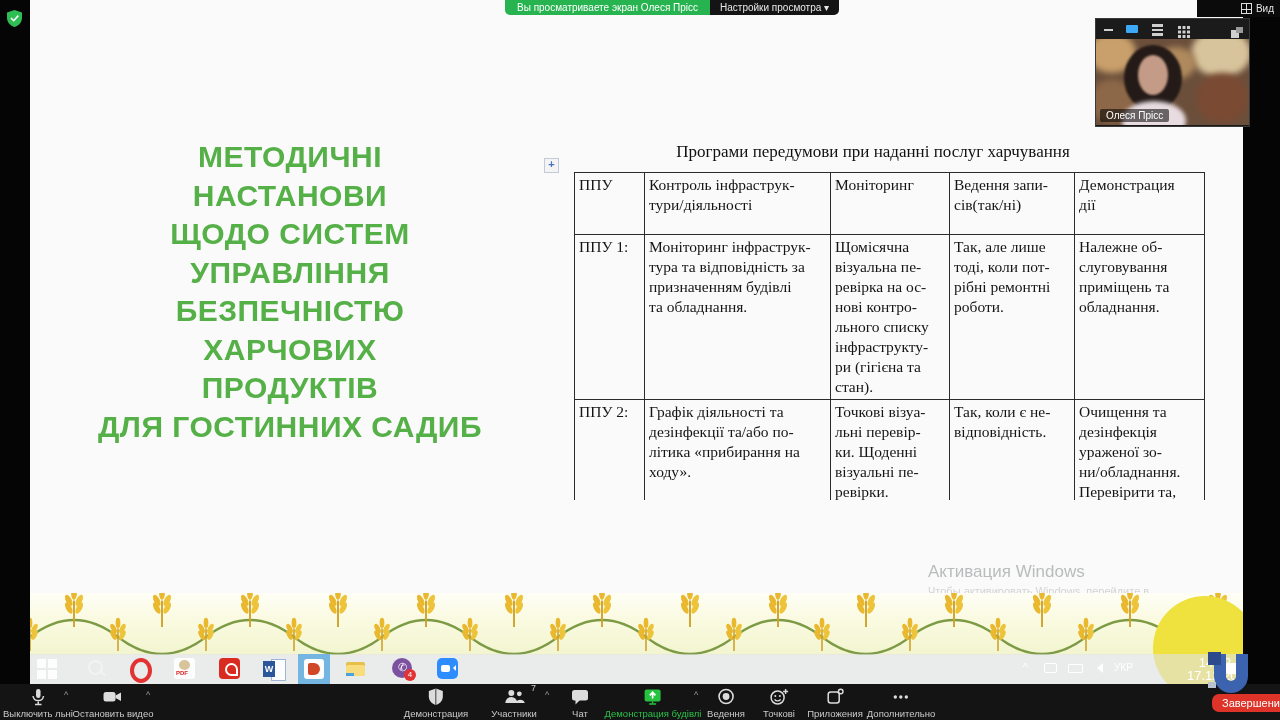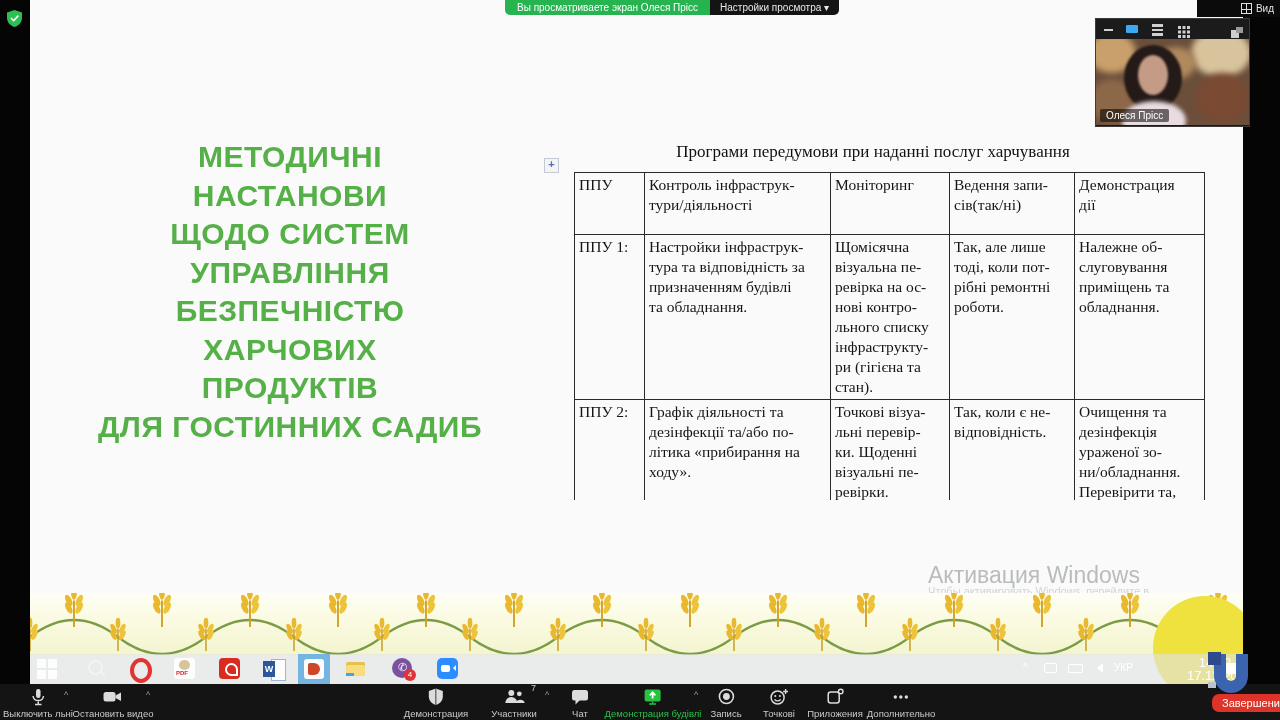--- a/index.html
+++ b/index.html
@@ -14,21 +14,21 @@
   
   #tbl-title{left:528px;top:142px;width:630px;text-align:center;font-family:"Liberation Serif",serif;
              font-size:17px;color:#111;}
   #tbl-handle{left:514px;top:158px;width:13px;height:13px;background:#f4f4f4;border:1px solid #c3c9d6;
               color:#4a72c4;font-size:11px;line-height:11px;text-align:center;font-weight:bold;}
   #tbl-wrap{left:528px;top:172px;width:631px;height:328px;overflow:hidden;margin-left:16px;}
   table.doc{border-collapse:collapse;table-layout:fixed;width:630px;
             font-family:"Liberation Serif",serif;font-size:15.5px;color:#151515;}
   table.doc td{border:1px solid #2b2b2b;vertical-align:top;padding:2px 4px;line-height:20px;white-space:pre-line;}
   
-  #wm1{left:898px;top:562px;font-size:23px;color:rgba(150,155,155,.65);text-align:right;}
+  #wm1{left:898px;top:562px;font-size:17px;color:rgba(150,155,155,.65);text-align:right;}
   #wm2{left:898px;top:584px;width:270px;font-size:11px;line-height:14px;color:rgba(170,175,170,.5);white-space:pre-line;}
   
   #band{left:0;top:593px;width:1213px;height:62px;background:linear-gradient(180deg,#fefef6 0%,#fafae0 45%,#f2f5cf 100%);}
   #sun{left:1123px;top:596px;width:104px;height:104px;border-radius:50%;background:#efe13e;}
   
   #taskbar{left:0;top:654px;width:1213px;height:30px;background:rgba(224,226,226,.62);}
   .tico{position:absolute;top:3px;width:24px;height:24px;}
   .tray{position:absolute;top:8px;color:#fff;font-size:10px;}
   #clock{position:absolute;top:2px;left:1118px;width:56px;text-align:center;color:#fff;
          font-size:13px;line-height:13px;margin-left:39px;}
@@ -94,21 +94,21 @@
           <td>Контроль інфраструк-
 тури/діяльності</td>
           <td>Моніторинг</td>
           <td>Ведення запи-
 сів(так/ні)</td>
           <td>Демонстрация
 дії</td>
         </tr>
         <tr style="height:163px">
           <td>ППУ 1:</td>
-          <td>Настройки інфраструк-
+          <td>Моніторинг інфраструк-
 тура та відповідність за
 призначенням будівлі
 та обладнання.</td>
           <td>Щомісячна
 візуальна пе-
 ревірка на ос-
 нові контро-
 льного списку
 інфраструкту-
 ри (гігієна та
@@ -368,21 +368,21 @@
           <line x1="6.5" y1="17" x2="13.5" y2="17" stroke="#27c340" stroke-width="1.5"></line>
         </svg>
       <span>Демонстрация будівлі</span>
     </div>
     <span class="chev" style="left:694px">^</span>
     <div class="zitem" style="left:726px">
       <svg width="20" height="20">
           <circle cx="10" cy="9.5" r="7" stroke="#dcdcdc" stroke-width="1.6" fill="none"></circle>
           <circle cx="10" cy="9.5" r="3.4" fill="#dcdcdc"></circle>
         </svg>
-      <span>Запись</span>
+      <span>Ведення</span>
     </div>
     <div class="zitem" style="left:779px">
       <svg width="22" height="20">
           <circle cx="9.5" cy="10.5" r="6.5" stroke="#dcdcdc" stroke-width="1.5" fill="none"></circle>
           <circle cx="7.2" cy="9" r="1" fill="#dcdcdc"></circle>
           <circle cx="11.8" cy="9" r="1" fill="#dcdcdc"></circle>
           <path d="M6.5,12.3 a3.6,3.6 0 0 0 6,0" stroke="#dcdcdc" stroke-width="1.3" fill="none"></path>
           <path d="M17.5,2 V7 M15,4.5 H20" stroke="#dcdcdc" stroke-width="1.4"></path>
         </svg>
       <span>Точкові</span>

